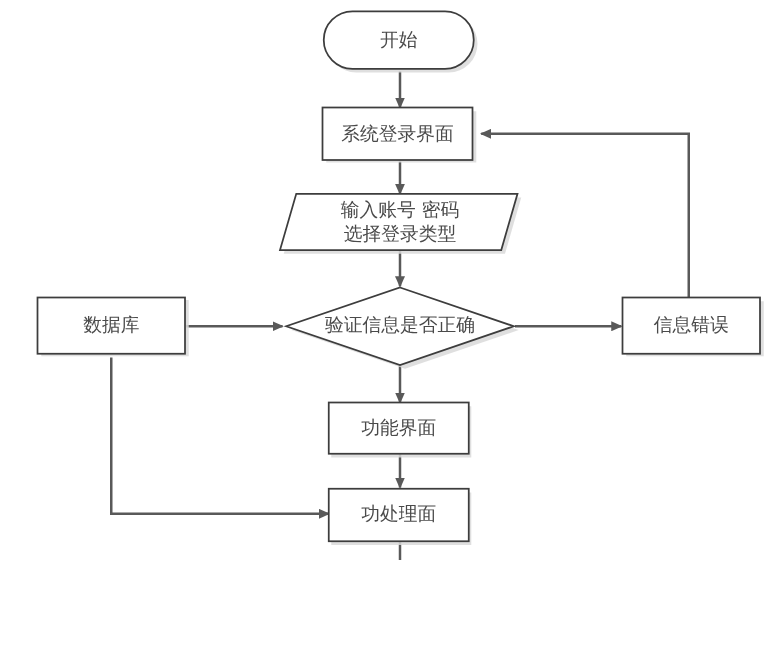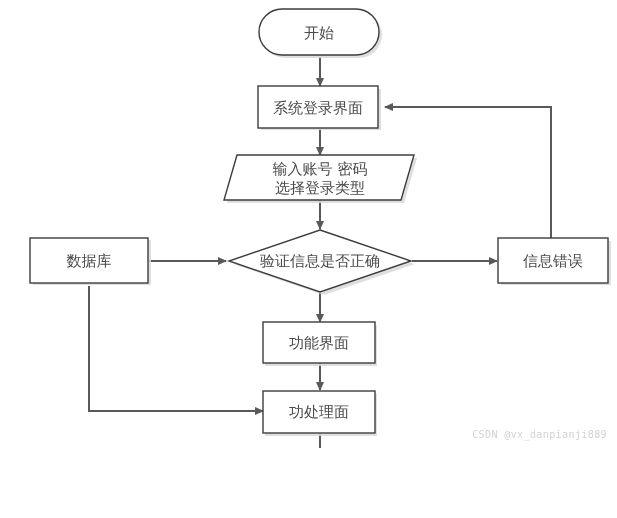--- a/index.html
+++ b/index.html
@@ -146,15 +146,14 @@
       <text class="node-text" x="319" y="412">功处理面</text>
     </g>
 
     <g>
       <rect class="shape" x="263" y="461" width="112" height="44" rx="22" ry="22"></rect>
       <text class="node-text" x="319" y="483">结束</text>
     </g>
 
   </svg>
 
-  <div class="watermark">CSDN @vx_danpianji889</div>
 
 </div>
 
 </body></html>

